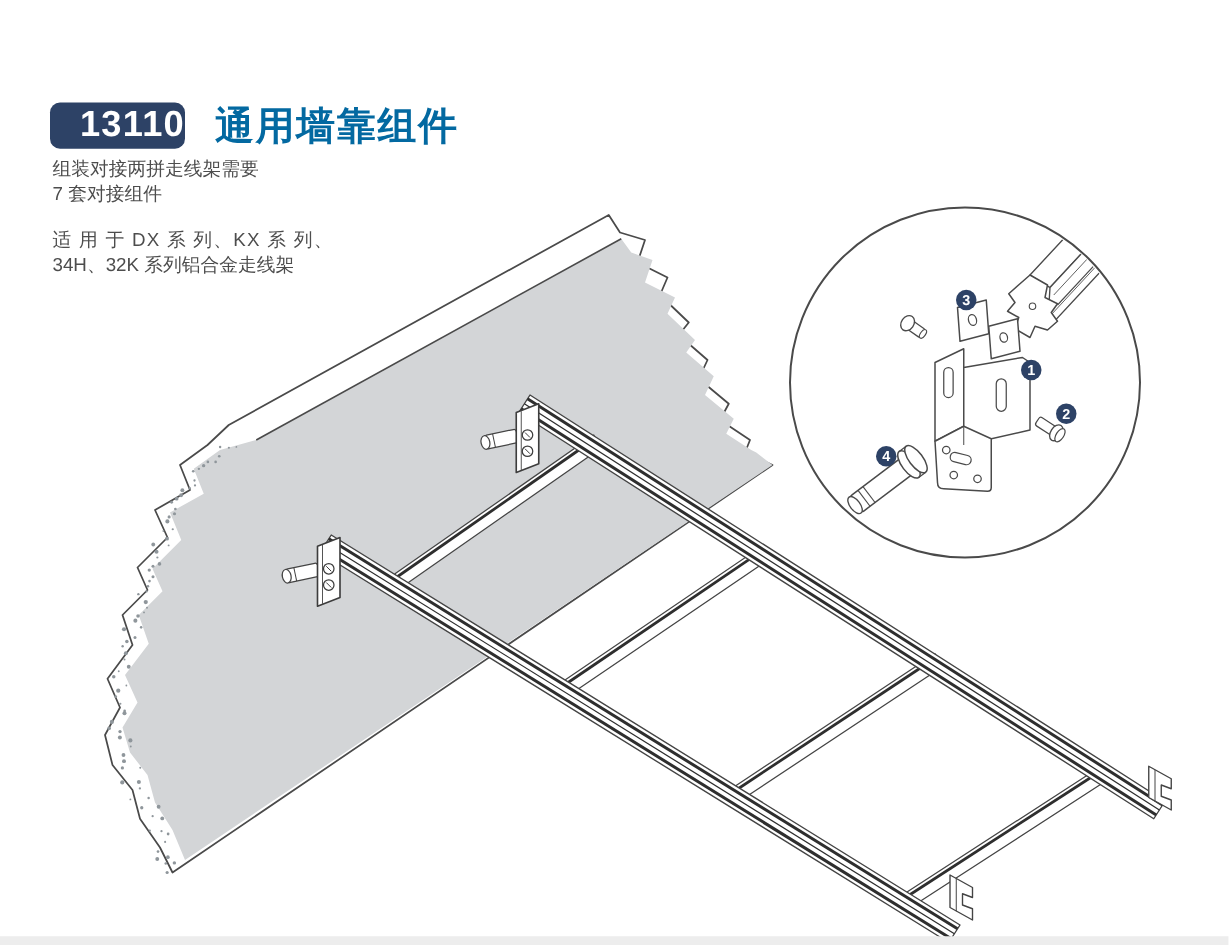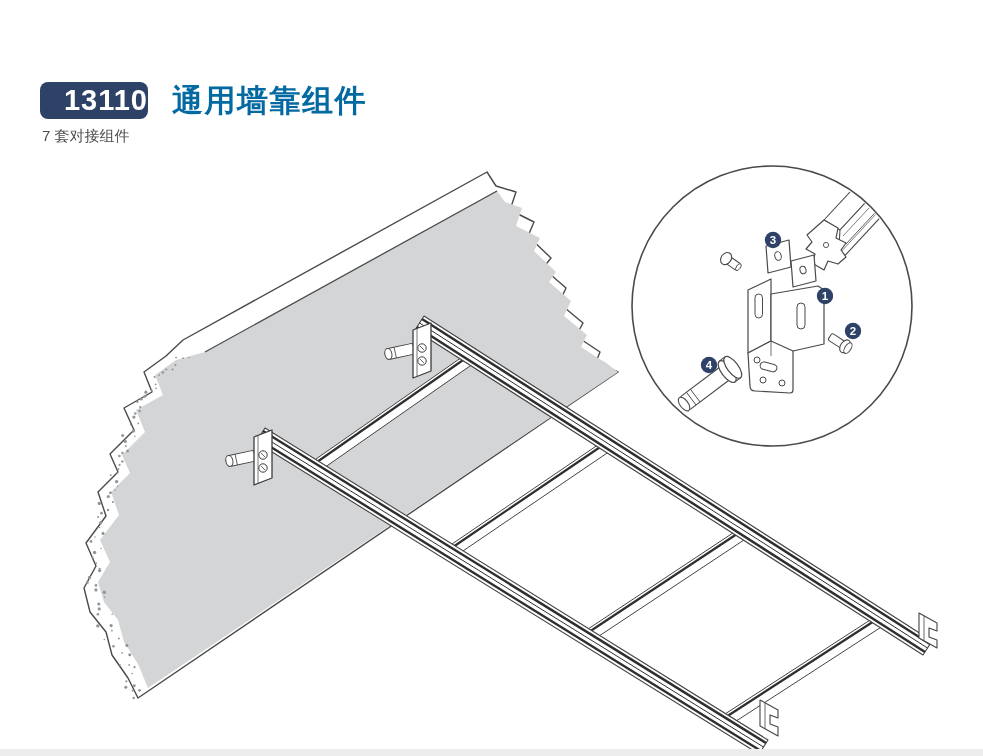--- a/index.html
+++ b/index.html
@@ -49,23 +49,28 @@
 <div class="page">
 
   <div class="header">
     <div class="code-badge">
       <span>13110</span>
     </div>
     <div class="page-title">通用墙靠组件</div>
   </div>
 
   <div class="desc">
+    <div>组装对接两拼走线架需要</div>
     <div>7 套对接组件</div>
   </div>
 
+  <div class="apply">
+    <div class="l1">适 用 于 DX 系 列、KX 系 列、</div>
+    <div>34H、32K 系列铝合金走线架</div>
+  </div>
 
   <svg width="983" height="756" viewBox="0 0 983 756" style="position:absolute;left:0;top:0;">
     <defs>
       <clipPath id="cc">
           <circle cx="772" cy="306" r="138.4"></circle>
         </clipPath>
     </defs>
 
     <g>
       <path d="M183,340 L487,172

